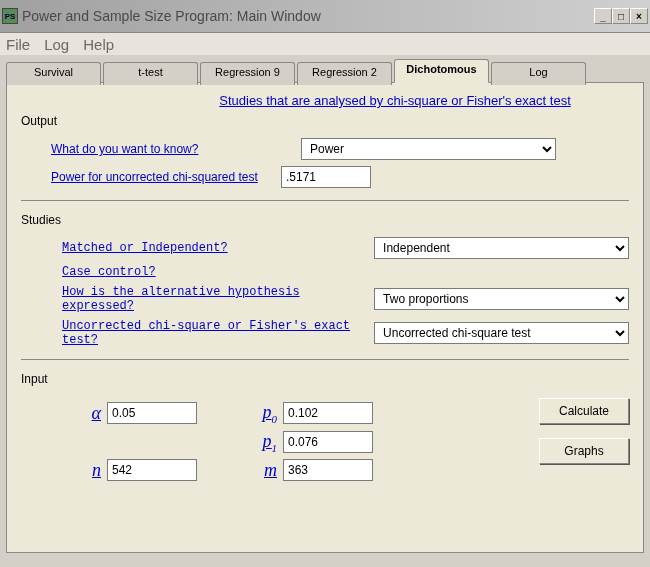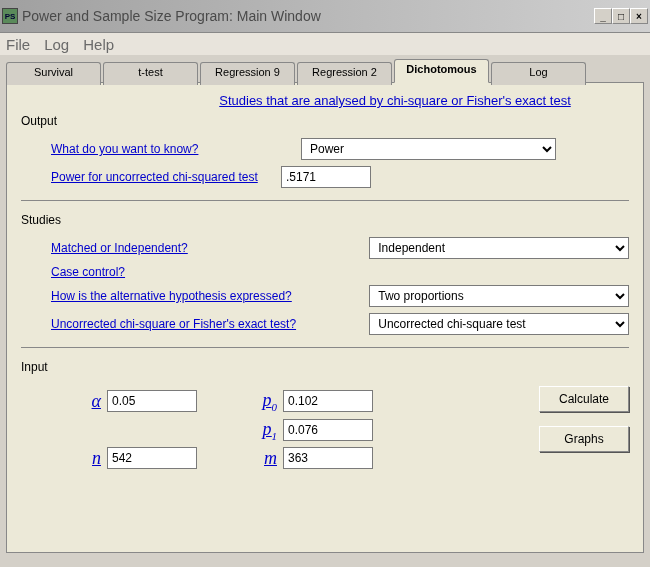--- a/index.html
+++ b/index.html
@@ -120,21 +120,21 @@
     cursor: pointer;
     font-size: 12px;
   }
   .row {
     display: flex;
     align-items: center;
     margin: 6px 0;
   }
   .output-row1 .lbl { margin-left: 30px; width: 250px; }
   .output-row2 .lbl { margin-left: 30px; width: 250px; }
-  .design-row .lbl { margin-left: 30px; width: 325px; }
+  .design-row .lbl { margin-left: 41px; width: 325px; font-family: Liberation Mono, monospace; }
   select.win, input.win {
     background: #fff;
     border: 1px solid #7a7a7a;
     font-size: 12px;
     padding: 2px 4px;
     height: 22px;
   }
   select.win { width: 265px; }
   input.win { width: 90px; }
   .hr {

